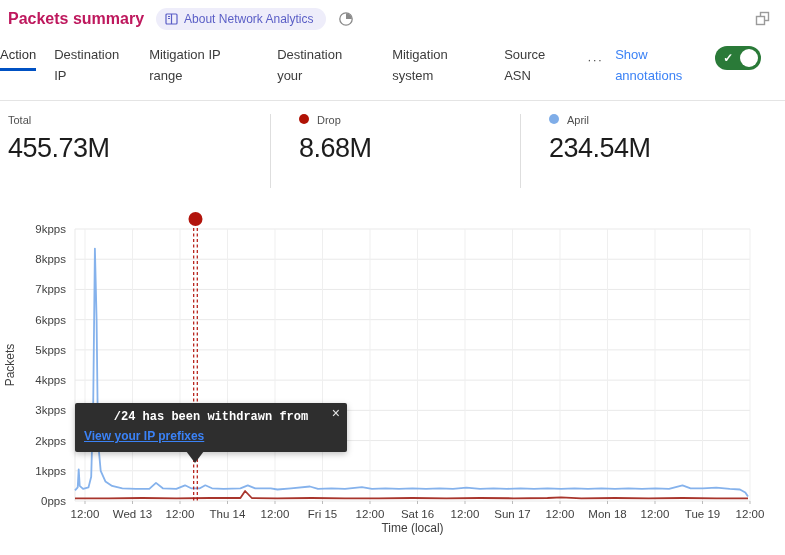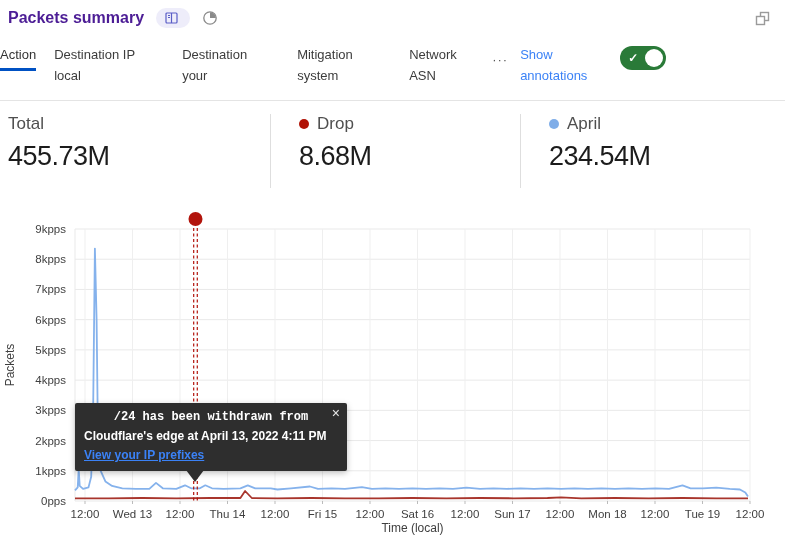--- a/index.html
+++ b/index.html
@@ -1,20 +1,20 @@
 <!DOCTYPE html>
 <html><head>
 <meta charset="utf-8">
 <style>
   * { margin:0; padding:0; box-sizing:border-box; }
   html,body { width:785px; height:555px; background:#fff; font-family:"Liberation Sans",sans-serif; position:relative; overflow:hidden; }
 
   
   .header { position:absolute; top:8px; left:8px; right:34px; display:flex; align-items:center; gap:12px; }
-  .page-title { font-size:16px; font-weight:bold; color:#4c1d95; }
+  .page-title { font-size:16px; font-weight:bold; color:#be185d; }
   .about-pill { display:flex; align-items:center; gap:6px; background:#eeedfa; color:#5a5ec6;
                 border:none; border-radius:14px; padding:4px 12px 4px 9px; font-size:12px; cursor:pointer;
                 font-family:"Liberation Sans",sans-serif; }
   .hist-btn { background:none; border:none; cursor:pointer; display:flex; align-items:center; }
   .popout-btn { position:absolute; top:10px; right:14px; background:none; border:none; cursor:pointer; }
 
   
   .tabs { position:absolute; top:44px; left:0; right:8px; display:flex; align-items:flex-start; }
   .tab { background:none; border:none; font-family:"Liberation Sans",sans-serif; font-size:13px; color:#3c3c3c;
          text-align:left; line-height:21px; cursor:pointer; padding:0; }
@@ -31,21 +31,21 @@
   .toggle .check { color:#fff; font-size:12px; font-weight:bold; margin-left:5px; }
   .toggle .knob { width:18px; height:18px; border-radius:50%; background:#fff; }
 
   
   .stats { position:absolute; top:100px; left:0; right:0; height:88px; border-top:1px solid #e4e4e4;
            display:flex; padding-top:13px; }
   .stat { padding-left:28px; }
   .stat.s0 { width:270px; padding-left:8px; }
   .stat.s1 { width:250px; border-left:1px solid #dedede; }
   .stat.s2 { flex:1; border-left:1px solid #dedede; }
-  .stat-label-row { display:flex; align-items:center; gap:8px; font-size:17px; color:#4f4f4f; }
+  .stat-label-row { display:flex; gap:8px; font-size:11px; color:#4f4f4f; }
   .legend-dot { width:10px; height:10px; border-radius:50%; display:inline-block; }
   .stat-value { font-size:27px; color:#1c1c1c; margin-top:7px; letter-spacing:-0.5px; }
 
   
   .chart-wrap { position:absolute; top:205px; left:0; width:785px; height:350px; }
   .ytick, .xtick { font-size:11.5px; fill:#3f3f3f; font-family:"Liberation Sans",sans-serif; }
   .axlabel { font-size:12px; fill:#3f3f3f; font-family:"Liberation Sans",sans-serif; }
 
   
   .anno-tooltip { position:absolute; left:75px; top:198px; width:272px; background:#2e2e2e; color:#fff;
@@ -64,41 +64,43 @@
   <div class="page-title">Packets summary</div>
   <button class="about-pill">
     <span style="display:flex">
       <svg width="13" height="12" viewBox="0 0 13 12">
           <rect x="1" y="1" width="11" height="10" rx="1" fill="none" stroke="#5a5ec6" stroke-width="1.2"></rect>
           <line x1="6.5" y1="1" x2="6.5" y2="11" stroke="#5a5ec6" stroke-width="1.2"></line>
           <line x1="3" y1="3.5" x2="5" y2="3.5" stroke="#5a5ec6" stroke-width="1"></line>
           <line x1="3" y1="5.5" x2="5" y2="5.5" stroke="#5a5ec6" stroke-width="1"></line>
         </svg>
     </span>
+    <span>About Network Analytics</span>
   </button>
   <button class="hist-btn">
     <svg width="16" height="16" viewBox="0 0 16 16">
         <circle cx="8" cy="8" r="6.2" fill="none" stroke="#8a8a8a" stroke-width="1.3"></circle>
         <path d="M8 8 L8 2.2 A5.8 5.8 0 0 1 13.8 8 Z" fill="#8a8a8a"></path>
       </svg>
   </button>
 </div>
 <button class="popout-btn">
   <svg width="17" height="17" viewBox="0 0 17 17">
       <rect x="6.5" y="2.5" width="8" height="8" fill="none" stroke="#9a9a9a" stroke-width="1.4"></rect>
       <rect x="2.5" y="6.5" width="8" height="8" fill="#fff" stroke="#9a9a9a" stroke-width="1.4"></rect>
     </svg>
 </button>
 
 <div class="tabs">
   <button class="tab tab-0">Action</button>
-  <button class="tab tab-2">Destination IP local</button>
+  <button class="tab tab-1">Destination IP</button>
+  <button class="tab tab-2">Mitigation IP range</button>
   <button class="tab tab-3">Destination your</button>
   <button class="tab tab-4">Mitigation system</button>
-  <button class="tab tab-5">Network ASN</button>
+  <button class="tab tab-5">Source ASN</button>
   <button class="more-dots">···</button>
   <div class="show-anno-label">Show annotations</div>
   <button class="toggle">
     <span class="check">✓</span>
     <span class="knob"></span>
   </button>
 </div>
 
 <div class="stats">
   <div class="stat s0">
@@ -196,17 +198,16 @@
       <line x1="193.6875" y1="23" x2="193.6875" y2="296" stroke="#b2140c" stroke-width="1.2" stroke-dasharray="3 2.5"></line>
       <line x1="197.28750000000002" y1="23" x2="197.28750000000002" y2="296" stroke="#b2140c" stroke-width="1.2" stroke-dasharray="3 2.5"></line>
       <circle cx="195.4875" cy="14" r="7" fill="#b2140c"></circle>
       <text x="14" y="160" class="axlabel" text-anchor="middle" transform="rotate(-90 14 160)">Packets</text>
       <text x="412.5" y="327" class="axlabel" text-anchor="middle">Time (local)</text>
     </svg>
 
   <div class="anno-tooltip">
     <span class="tt-close">×</span>
     <div class="tt-line1">/24 has been withdrawn from</div>
-    <div class="tt-line2">Cloudflare's edge at April 13, 2022 4:11 PM</div>
     <a class="tt-link">View your IP prefixes</a>
     <div class="tt-arrow"></div>
   </div>
 </div>
 
 </body></html>

